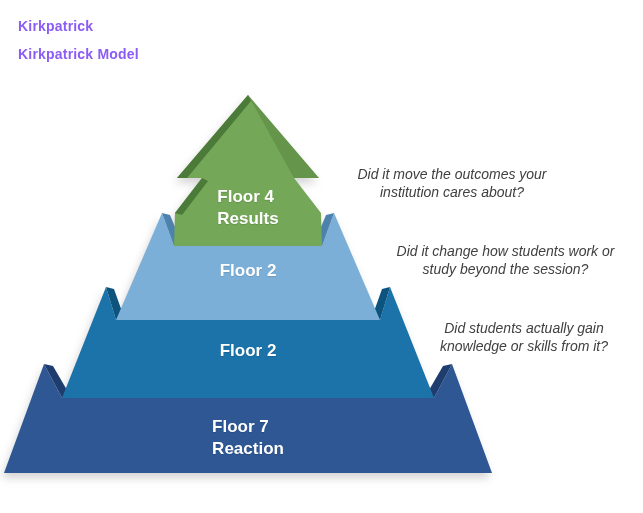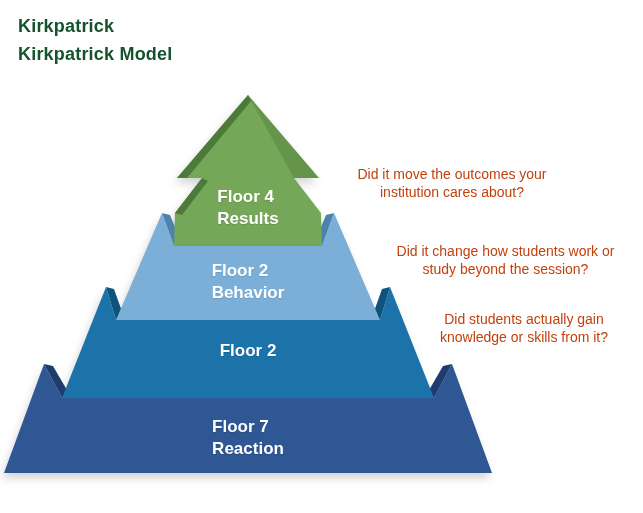--- a/index.html
+++ b/index.html
@@ -5,44 +5,44 @@
   html,body{margin:0;padding:0;background:#ffffff;}
   .stage{
     position:relative;
     width:643px;height:513px;
     background:#ffffff;
     overflow:hidden;
     font-family:"Liberation Sans", sans-serif;
   }
   .title{
     position:absolute;left:18px;top:12px;
-    font-size:18px;line-height:28px;font-weight:bold;
-    color:#14532d;letter-spacing:.2px;
+    font-size:14px;line-height:28px;font-weight:bold;
+    color:#8b5cf6;letter-spacing:.2px;
   }
   .pyr-svg{position:absolute;left:0;top:0;}
   .shade{fill:rgba(25,50,15,0.16);}
   .sh{fill:#b0b0b0;}
   .level-label{
     position:absolute;left:248px;transform:translateX(-50%);
     text-align:left;color:#ffffff;font-weight:bold;
     font-size:17px;line-height:22px;white-space:nowrap;
     text-shadow:0 1px 1px rgba(0,0,0,0.12);
   }
   .lbl-results{top:186px;}
   .lbl-behavior{top:260px;}
   .lbl-learning{top:340px;}
   .lbl-reaction{top:416px;}
   .annotation{
     position:absolute;text-align:center;
-    font-size:14px;line-height:17.5px;
-    color:#c2410c;
+    font-style:italic;font-size:14px;line-height:17.5px;
+    color:#404040;
   }
   .q-results{left:342px;top:166px;width:220px;}
   .q-behavior{left:383px;top:243px;width:245px;}
-  .q-learning{left:424px;top:311px;width:200px;}
+  .q-learning{left:424px;top:320px;width:200px;}
   .q-reaction{left:480px;top:408px;width:152px;}
 </style>
 </head>
 <body>
 
 <div class="stage">
 
   <div class="title">
     <div>Kirkpatrick</div>
     <div>Kirkpatrick Model</div>
@@ -79,21 +79,20 @@
     <polygon points="248,95 177,178 187,178 251,101" fill="#4c7a38"></polygon>
     <polygon points="202,178 175,213 182,215 208,181" fill="#4c7a38"></polygon>
   </svg>
 
   <div class="level-label lbl-results">
     <div>Floor 4</div>
     <div>Results</div>
   </div>
   <div class="level-label lbl-behavior">
     <div>Floor 2</div>
-    <div>Behavior</div>
   </div>
   <div class="level-label lbl-learning">
     <div>Floor 2</div>
   </div>
   <div class="level-label lbl-reaction">
     <div>Floor 7</div>
     <div>Reaction</div>
   </div>
 
   <div class="annotation q-results">Did it move the outcomes your institution cares about?</div>

